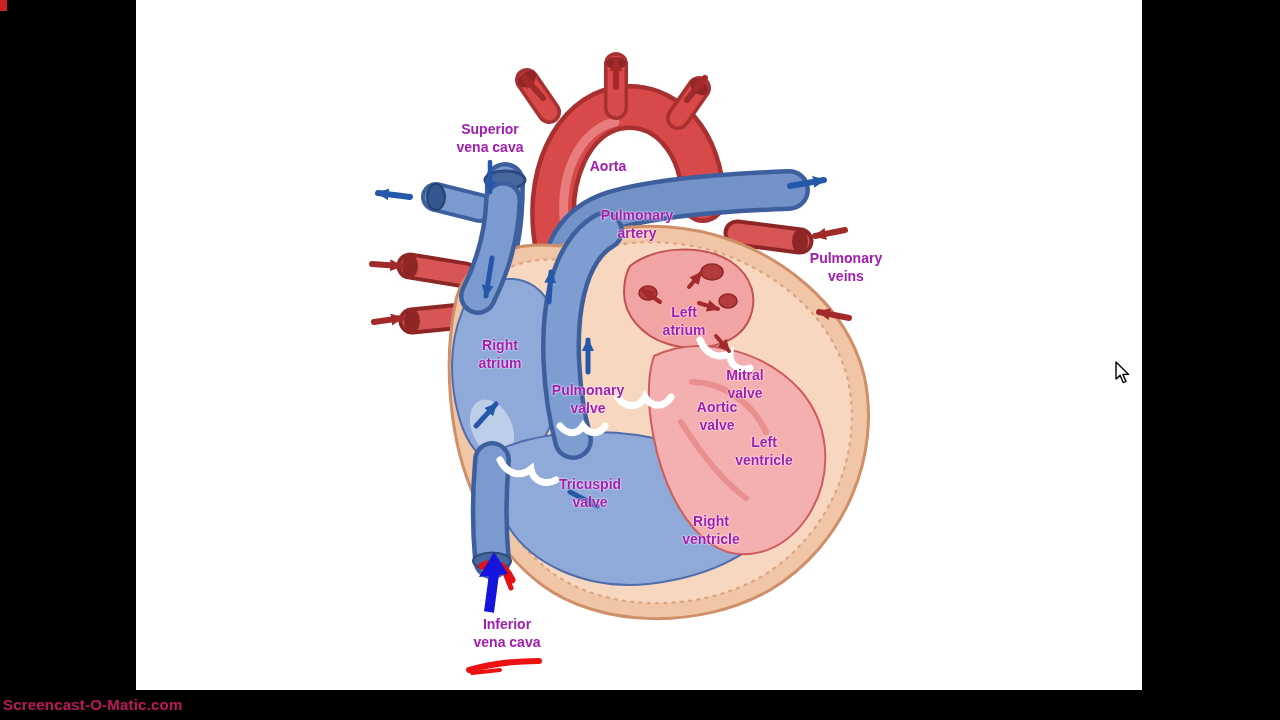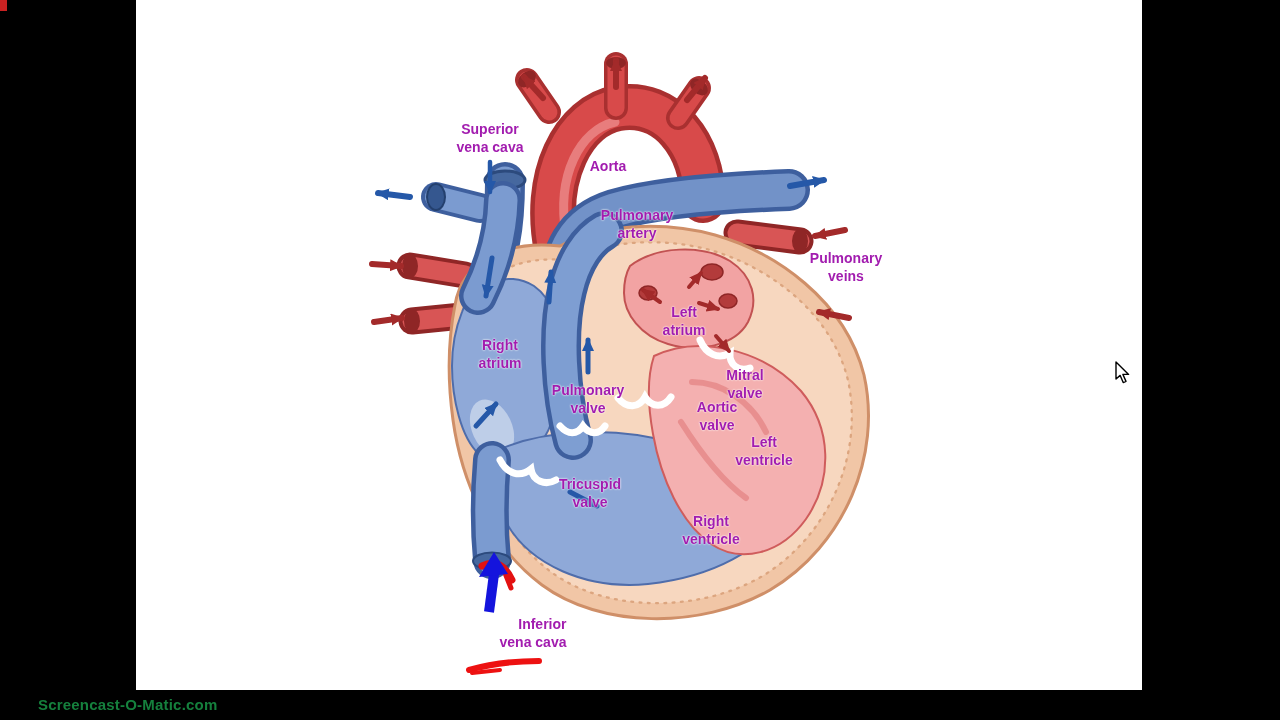--- a/index.html
+++ b/index.html
@@ -2,22 +2,22 @@
 <html><head>
 <meta charset="utf-8">
 <style>
   html,body{margin:0;padding:0;background:#222;}
   .frame{position:relative;width:1280px;height:720px;background:#ffffff;overflow:hidden;font-family:"Liberation Sans",sans-serif;}
   .bar{position:absolute;background:#000;}
   .bar-left{left:0;top:0;width:136px;height:690px;}
   .bar-right{left:1142px;top:0;width:138px;height:690px;}
   .bar-bottom{left:0;top:690px;width:1280px;height:30px;}
   .corner-mark{position:absolute;left:0;top:0;width:7px;height:11px;background:#c92222;}
-  .watermark{position:absolute;left:3px;top:690px;height:30px;line-height:30px;color:#15803d;
-             font-weight:bold;font-size:15px;letter-spacing:.2px;margin-left:35px;}
+  .watermark{position:absolute;left:3px;top:690px;height:30px;line-height:30px;color:#be185d;
+             font-weight:bold;font-size:15px;letter-spacing:.2px;}
   svg.art{position:absolute;left:0;top:0;}
   .lbl{position:absolute;transform:translate(-50%,-50%);text-align:center;font-weight:bold;
        font-size:14px;line-height:1.3;color:#a21caf;white-space:pre-line;
        text-shadow:0 0 2px rgba(255,255,255,.85),0 0 2px rgba(255,255,255,.85);}
   .cursor{position:absolute;}
 </style>
 </head>
 <body>
 
 <div class="frame">
@@ -180,21 +180,21 @@
   <div class="lbl" style="left:588px;top:399px;">Pulmonary
 valve</div>
   <div class="lbl" style="left:689px;top:416px;margin-left:28px;">Aortic
 valve</div>
   <div class="lbl" style="left:764px;top:451px;">Left
 ventricle</div>
   <div class="lbl" style="left:590px;top:469px;margin-top:24px;">Tricuspid
 valve</div>
   <div class="lbl" style="left:711px;top:530px;">Right
 ventricle</div>
-  <div class="lbl" style="left:533px;top:633px;text-align:right;">Inferior
+  <div class="lbl" style="left:507px;top:633px;">Inferior
 vena cava</div>
 
   <div class="bar bar-left"></div>
   <div class="bar bar-right"></div>
   <div class="bar bar-bottom"></div>
   <div class="corner-mark"></div>
   <div class="watermark">Screencast-O-Matic.com</div>
 
   <svg class="cursor" style="left:1114px;top:361px;" width="22" height="24" viewBox="0 0 22 24">
     <polygon points="2,1 2,18 6.2,14.4 9.2,21.6 12,20.4 8.9,13.4 14.6,13.4" fill="#ffffff" stroke="#000000" stroke-width="1.4" stroke-linejoin="round"></polygon>

